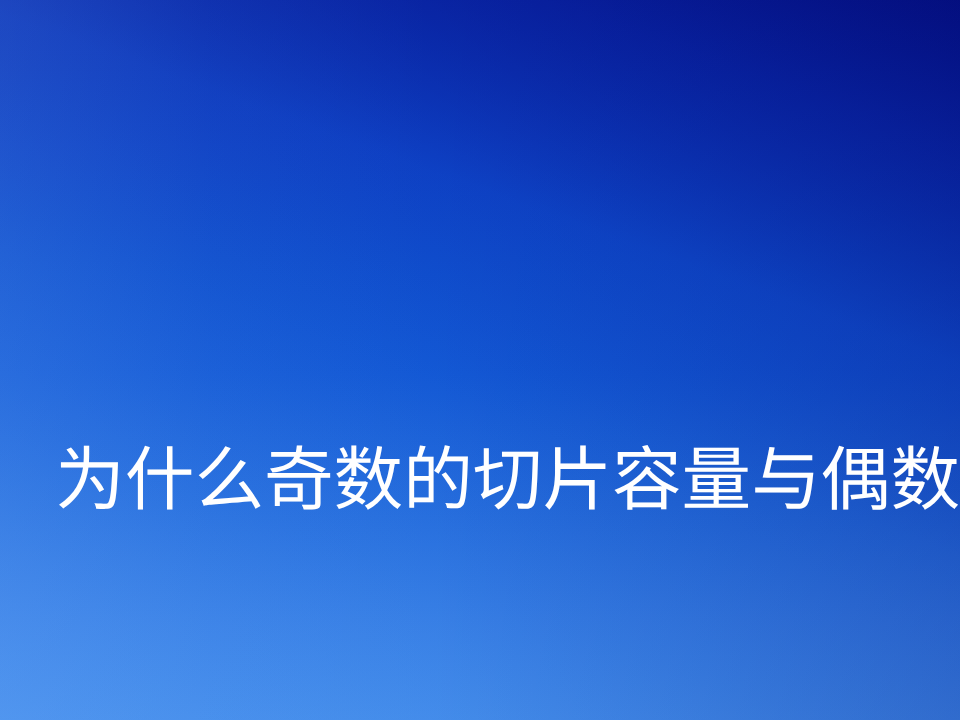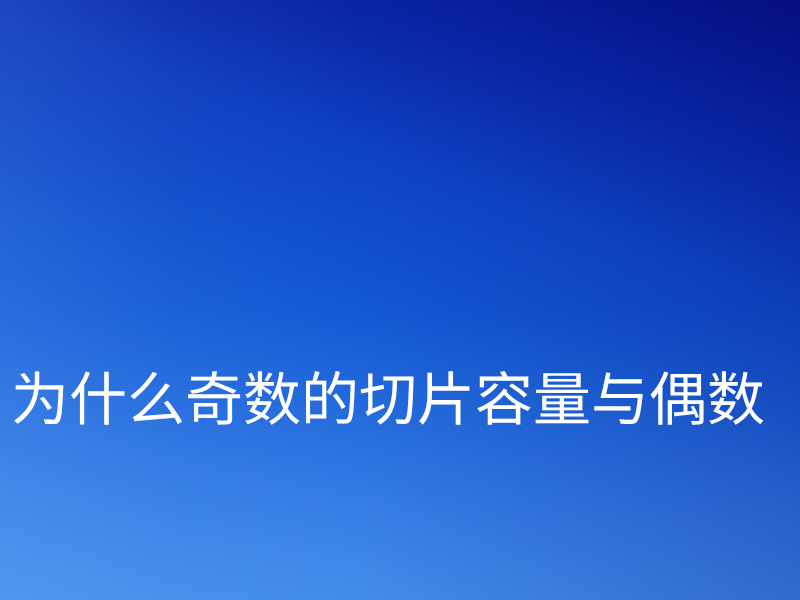--- a/index.html
+++ b/index.html
@@ -61,20 +61,21 @@
     line-height: 78px;
     letter-spacing: 0px;
     text-align: left;
     white-space: pre-wrap;
     word-break: break-all;
     z-index: 2;
   }
 
   .headline .line {
     display: block;
+    text-align: right;
   }
 </style>
 </head>
 <body>
 
 <div class="stage">
 
   <h1 class="headline">
     <span class="line">为什么奇数的切片容量与偶数</span>
     <span class="line">的行为不同</span>

